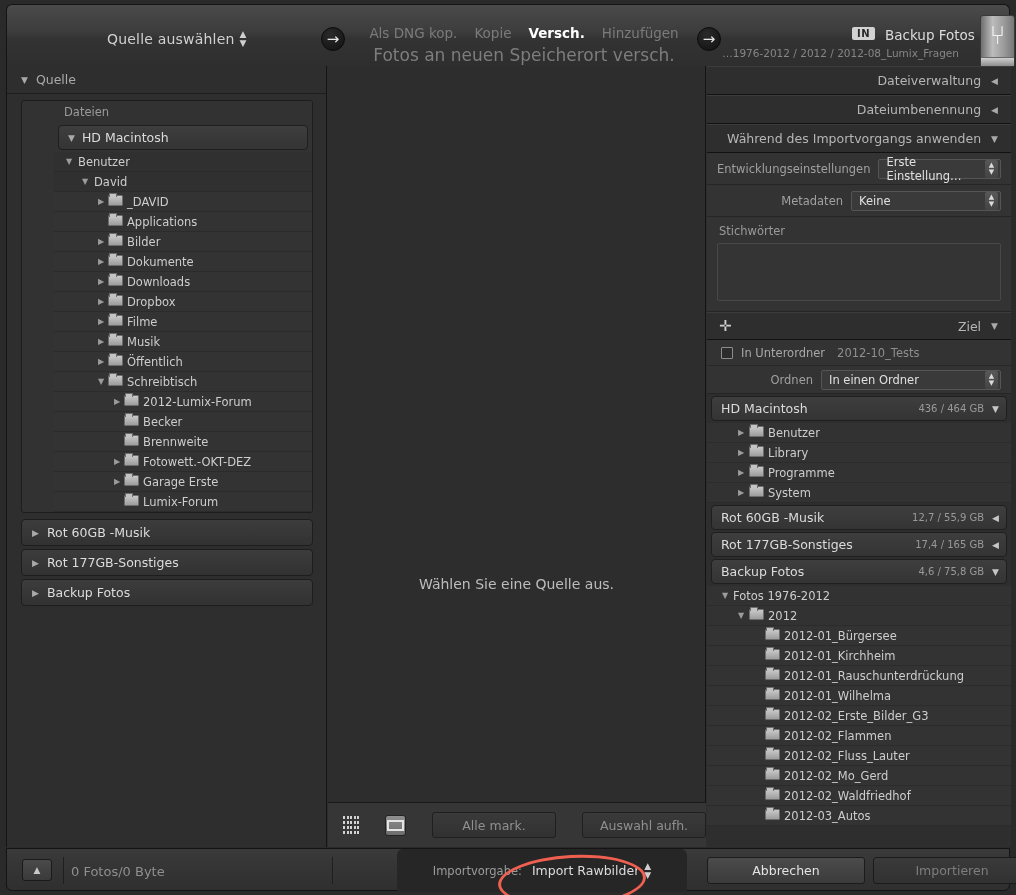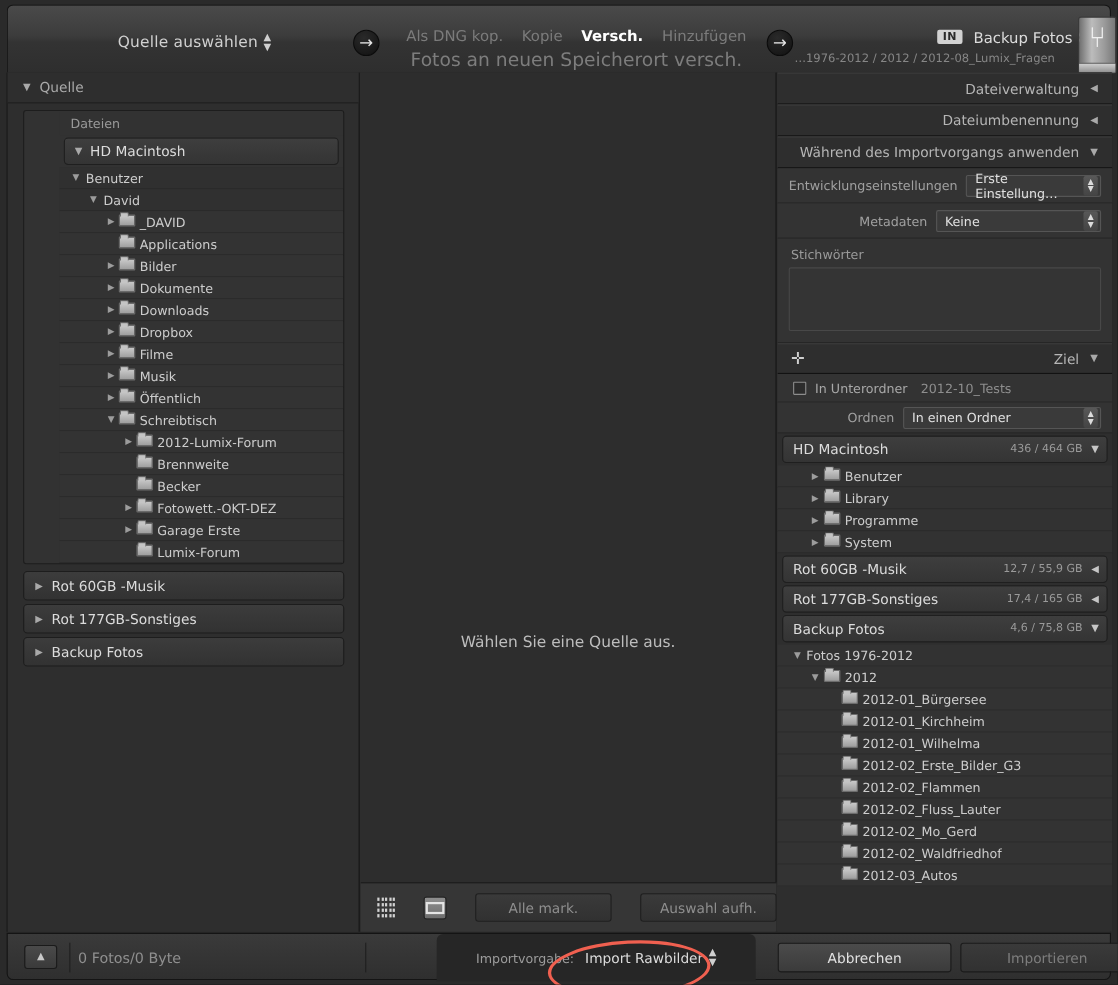--- a/index.html
+++ b/index.html
@@ -415,27 +415,27 @@
             <div class="row">
               <span style="width:56px;flex:none"></span>
               <span class="disc">▶</span>
               <span class="folder"><span class="folder-ico"></span></span>
               <span class="lbl">2012-Lumix-Forum</span>
             </div>
             <div class="row">
               <span style="width:56px;flex:none"></span>
               <span class="disc"></span>
               <span class="folder"><span class="folder-ico"></span></span>
-              <span class="lbl">Brennweite</span>
+              <span class="lbl">Becker</span>
             </div>
             <div class="row">
               <span style="width:56px;flex:none"></span>
               <span class="disc"></span>
               <span class="folder"><span class="folder-ico"></span></span>
-              <span class="lbl">Becker</span>
+              <span class="lbl">Brennweite</span>
             </div>
             <div class="row">
               <span style="width:56px;flex:none"></span>
               <span class="disc">▶</span>
               <span class="folder"><span class="folder-ico"></span></span>
               <span class="lbl">Fotowett.-OKT-DEZ</span>
             </div>
             <div class="row">
               <span style="width:56px;flex:none"></span>
               <span class="disc">▶</span>
@@ -626,20 +626,26 @@
             <span style="width:42px;flex:none"></span>
             <span class="disc"></span>
             <span style="flex:none;width:19px"><span class="folder-ico"></span></span>
             <span class="lbl">2012-01_Bürgersee</span>
           </div>
           <div class="rtreerow">
             <span style="width:42px;flex:none"></span>
             <span class="disc"></span>
             <span style="flex:none;width:19px"><span class="folder-ico"></span></span>
             <span class="lbl">2012-01_Kirchheim</span>
+          </div>
+          <div class="rtreerow">
+            <span style="width:42px;flex:none"></span>
+            <span class="disc"></span>
+            <span style="flex:none;width:19px"><span class="folder-ico"></span></span>
+            <span class="lbl">2012-01_Rauschunterdrückung</span>
           </div>
           <div class="rtreerow">
             <span style="width:42px;flex:none"></span>
             <span class="disc"></span>
             <span style="flex:none;width:19px"><span class="folder-ico"></span></span>
             <span class="lbl">2012-01_Wilhelma</span>
           </div>
           <div class="rtreerow">
             <span style="width:42px;flex:none"></span>
             <span class="disc"></span>

